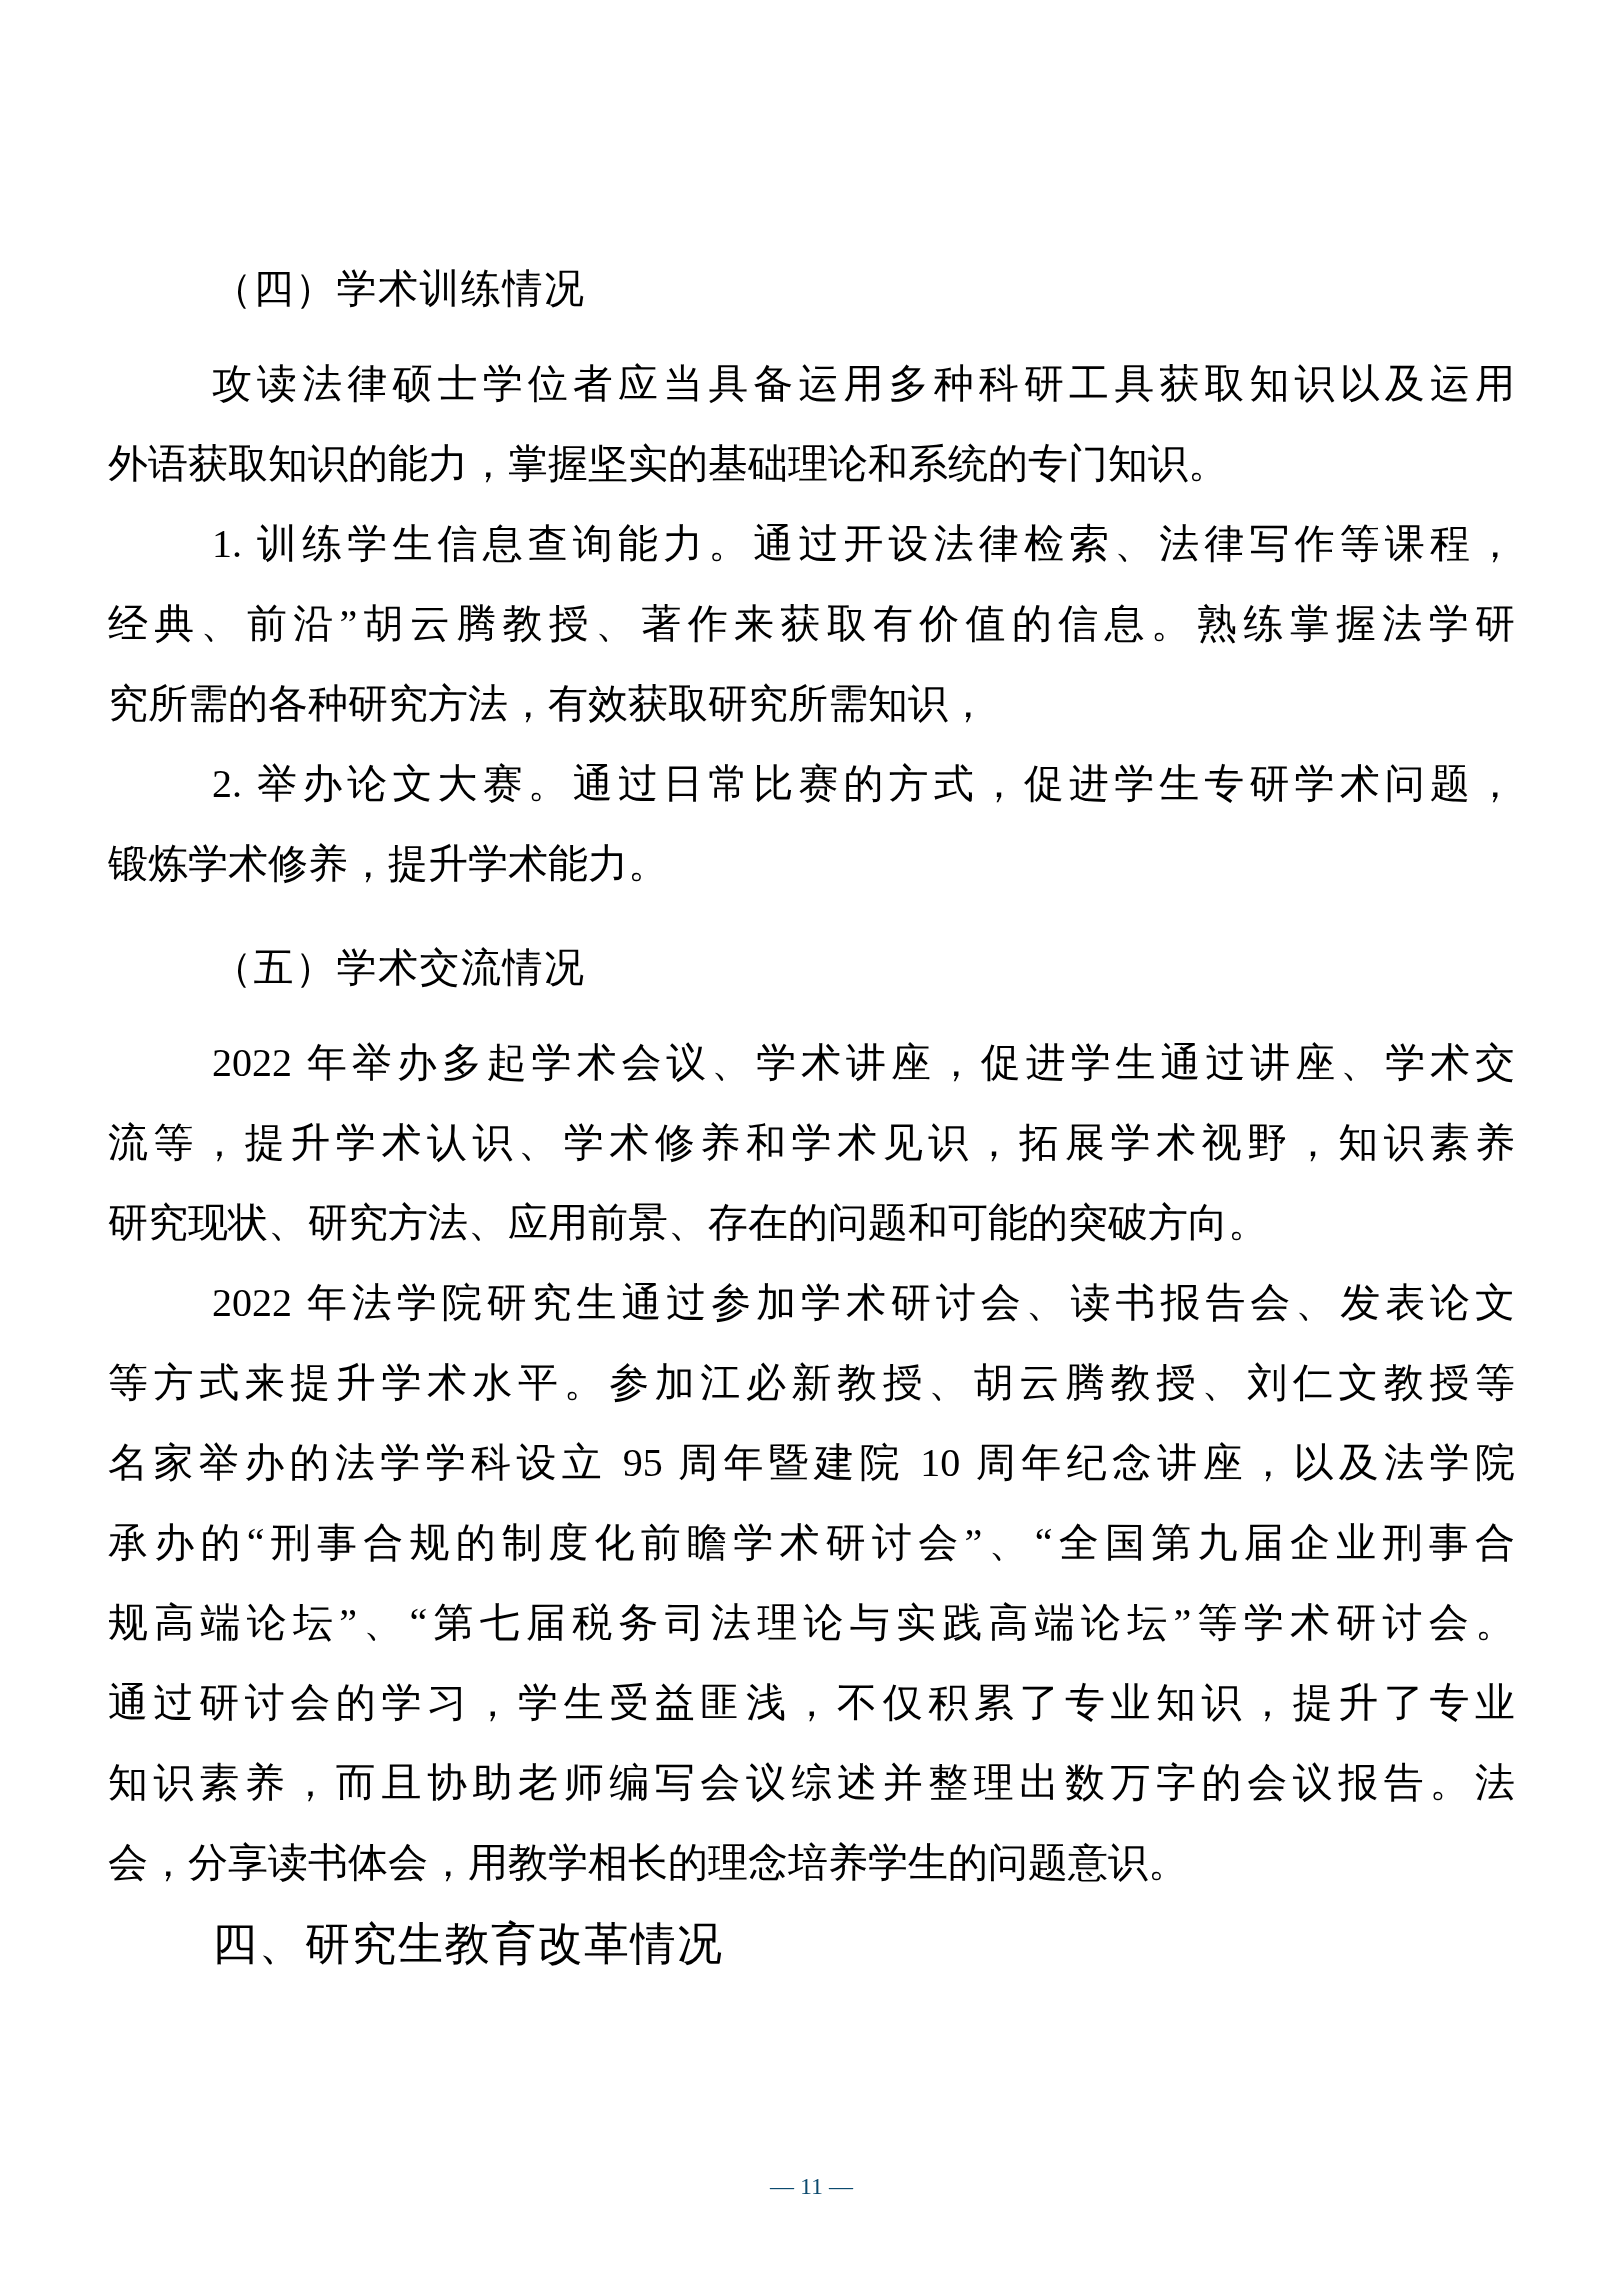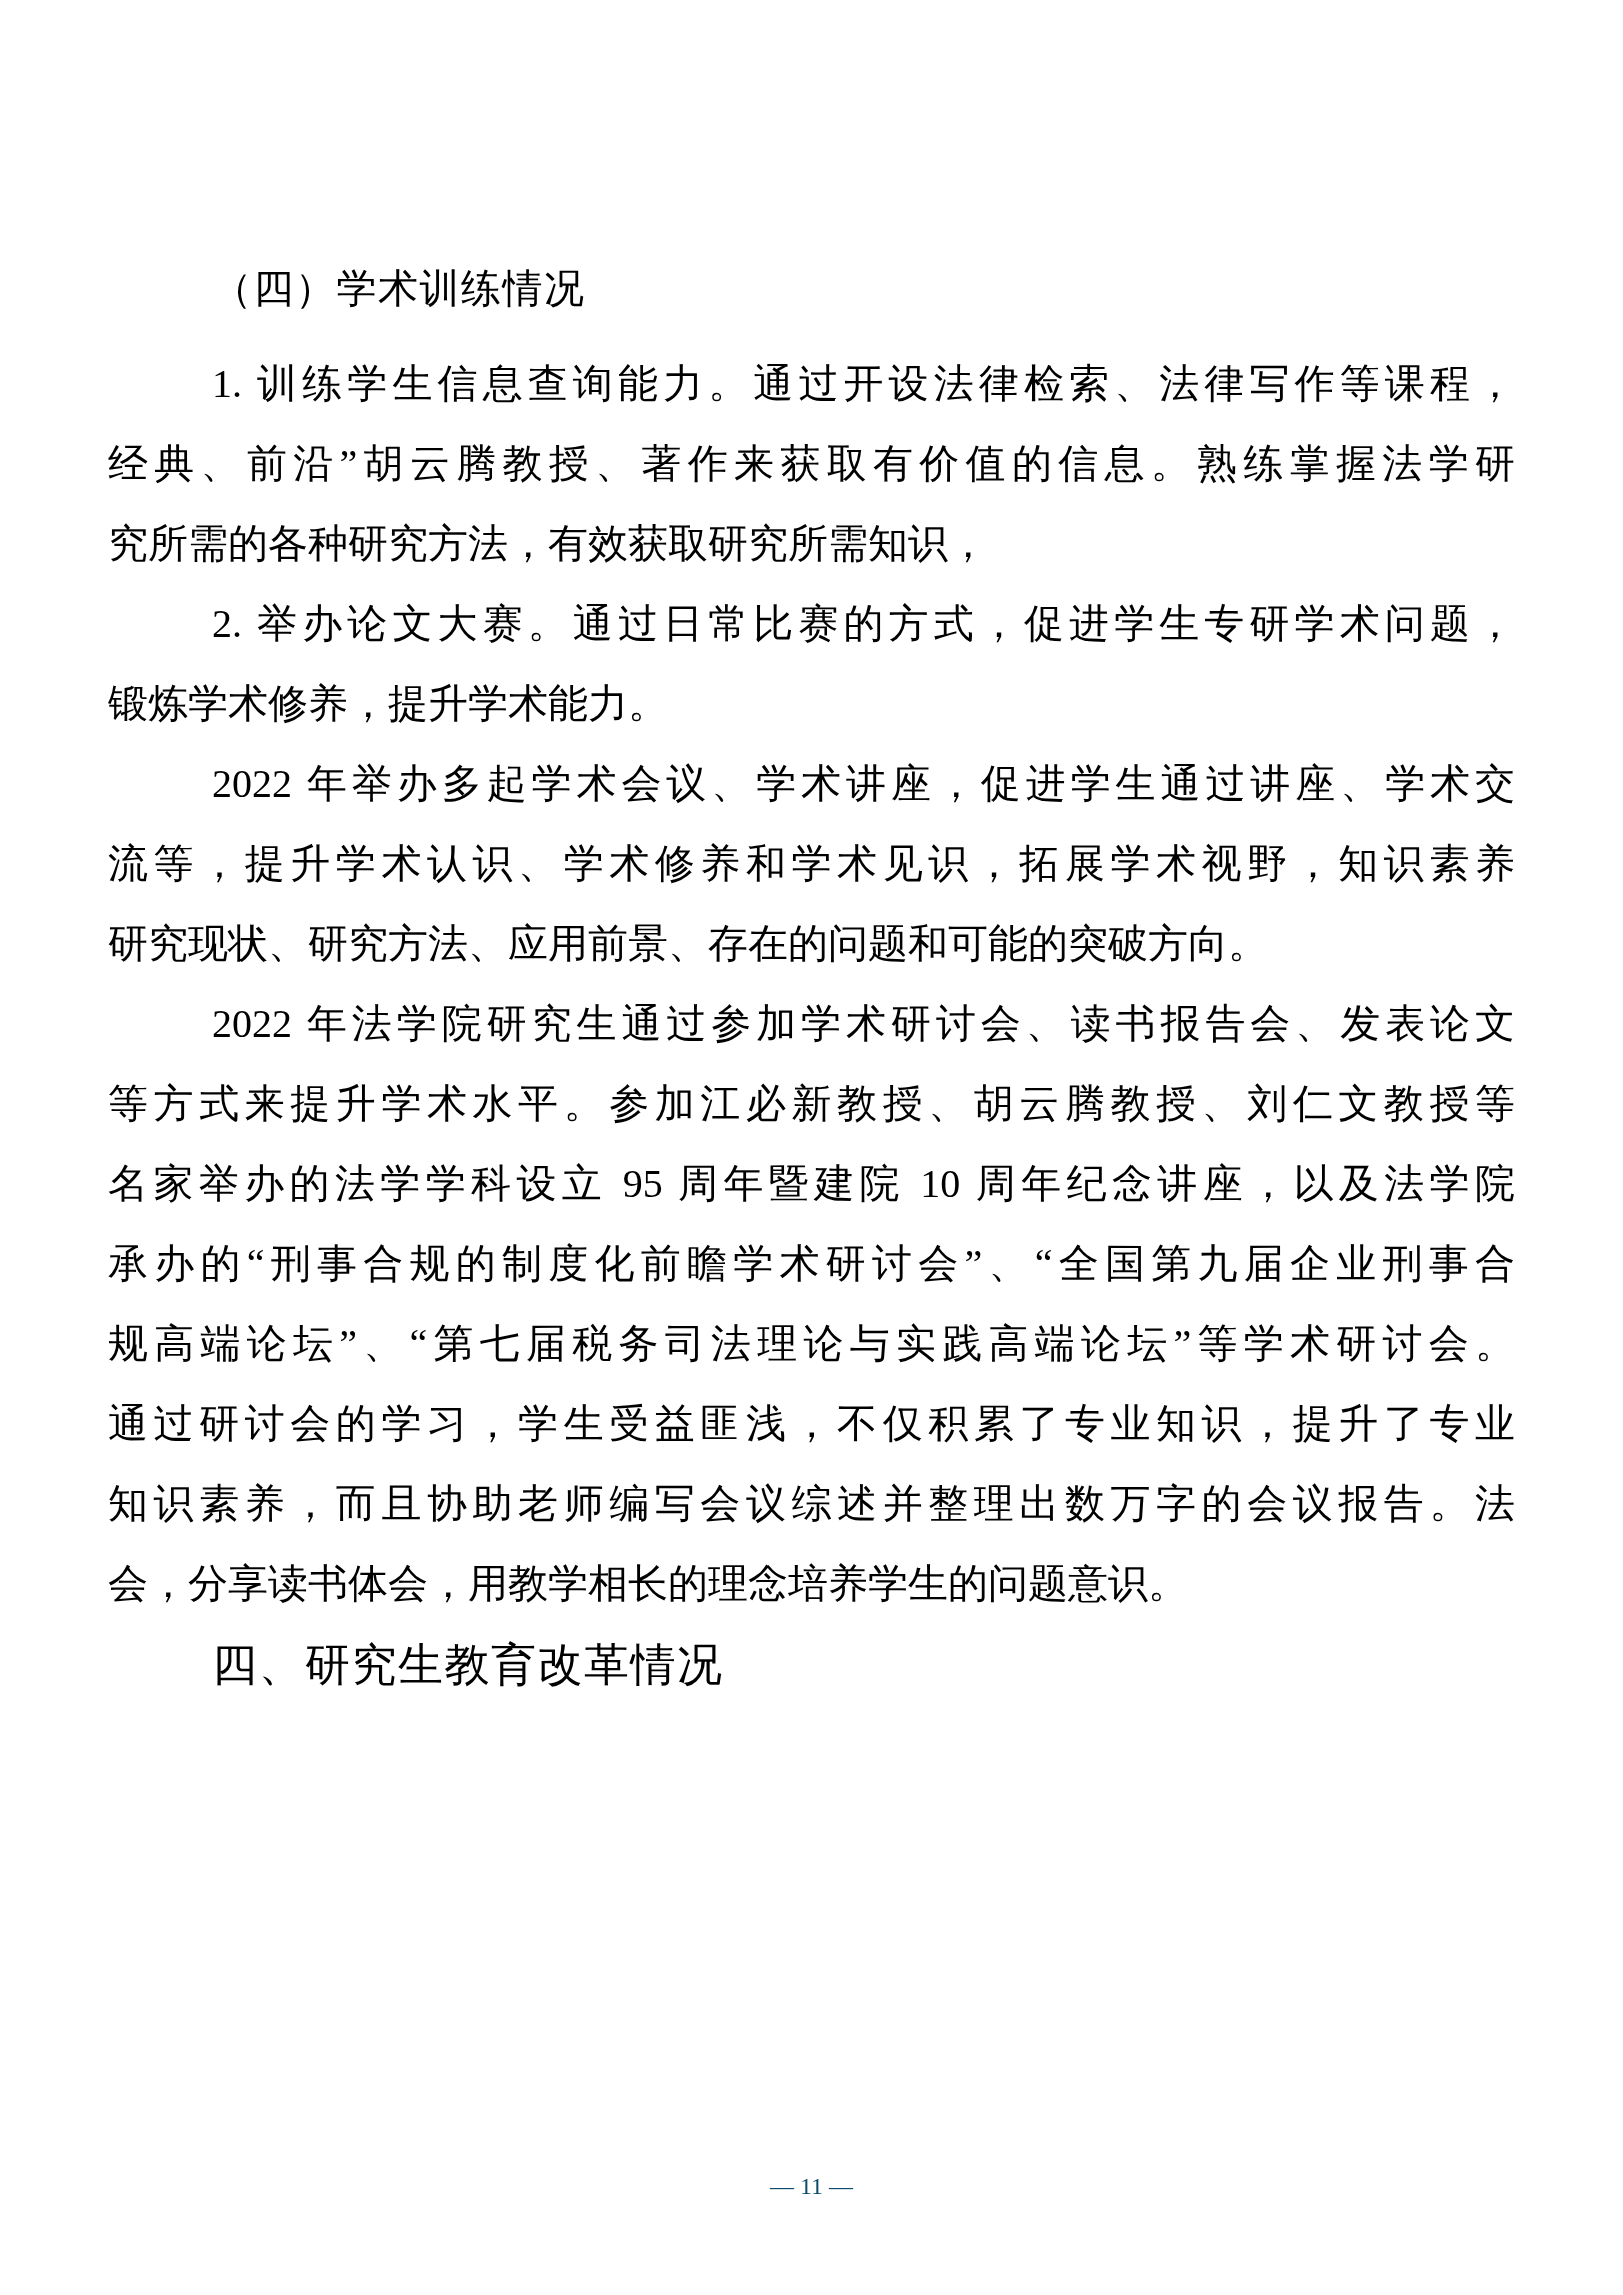--- a/index.html
+++ b/index.html
@@ -70,28 +70,33 @@
     color: #0c4a6e;
   }
 </style>
 </head>
 <body>
 
 <div id="document-page">
   <div id="content">
       <div class="h2">（四）学术训练情况</div>
       <div class="paragraph">
+        <div class="line indent fill">攻读法律硕士学位者应当具备运用多种科研工具获取知识以及运用</div>
+        <div class="line">外语获取知识的能力，掌握坚实的基础理论和系统的专门知识。</div>
+      </div>
+      <div class="paragraph">
         <div class="line indent fill">1. 训练学生信息查询能力。通过开设法律检索、法律写作等课程，</div>
         <div class="line fill">经典、前沿”胡云腾教授、著作来获取有价值的信息。熟练掌握法学研</div>
         <div class="line">究所需的各种研究方法，有效获取研究所需知识，</div>
       </div>
       <div class="paragraph">
         <div class="line indent fill">2. 举办论文大赛。通过日常比赛的方式，促进学生专研学术问题，</div>
         <div class="line">锻炼学术修养，提升学术能力。</div>
       </div>
+      <div class="h2">（五）学术交流情况</div>
       <div class="paragraph">
         <div class="line indent fill">2022 年举办多起学术会议、学术讲座，促进学生通过讲座、学术交</div>
         <div class="line fill">流等，提升学术认识、学术修养和学术见识，拓展学术视野，知识素养</div>
         <div class="line">研究现状、研究方法、应用前景、存在的问题和可能的突破方向。</div>
       </div>
       <div class="paragraph">
         <div class="line indent fill">2022 年法学院研究生通过参加学术研讨会、读书报告会、发表论文</div>
         <div class="line fill">等方式来提升学术水平。参加江必新教授、胡云腾教授、刘仁文教授等</div>
         <div class="line fill">名家举办的法学学科设立 95 周年暨建院 10 周年纪念讲座，以及法学院</div>
         <div class="line fill">承办的“刑事合规的制度化前瞻学术研讨会”、“全国第九届企业刑事合</div>

